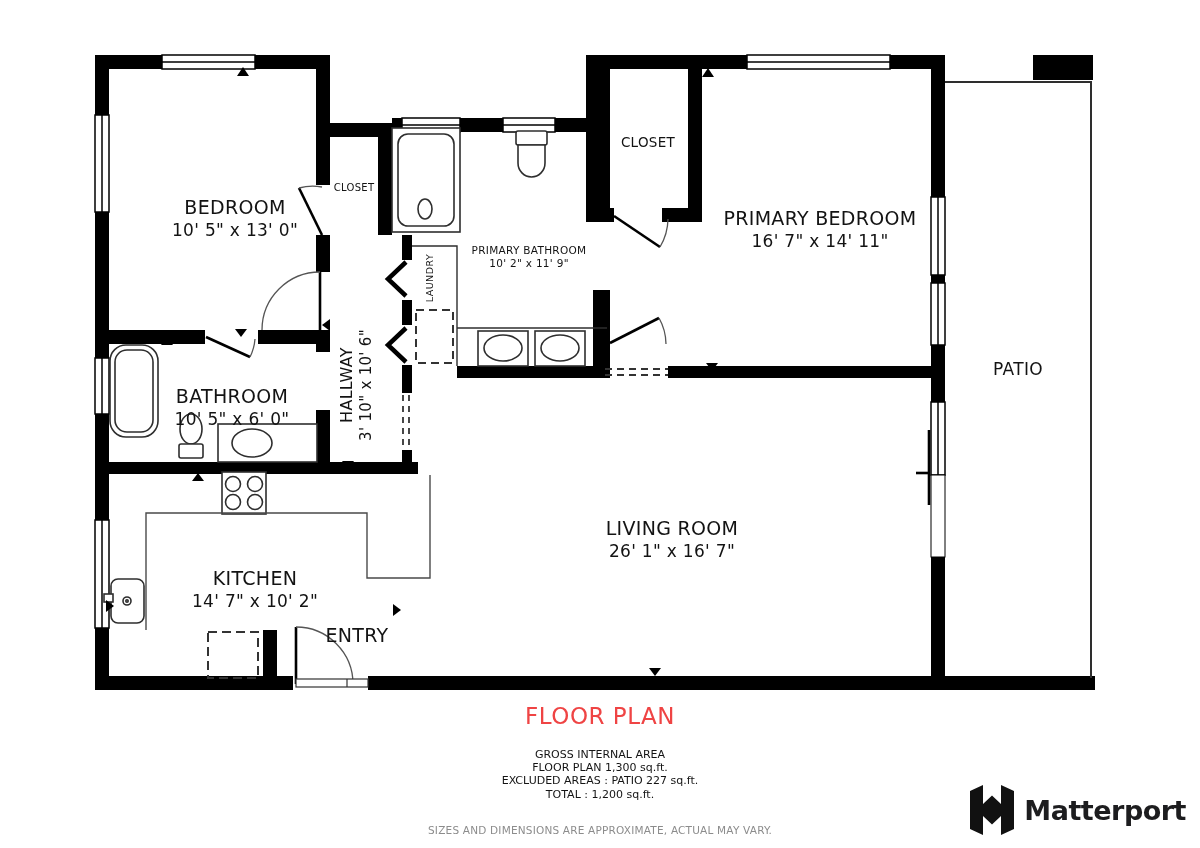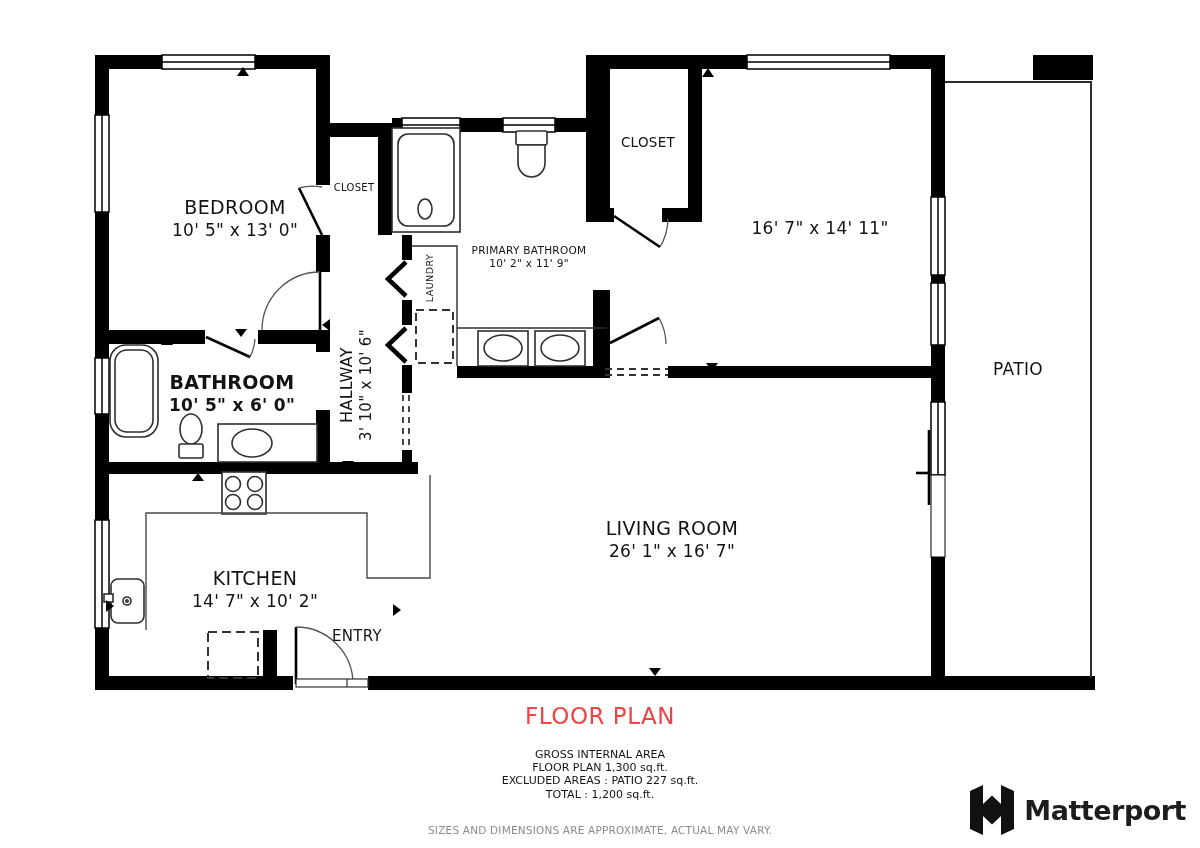--- a/index.html
+++ b/index.html
@@ -12,21 +12,21 @@
   .room-label .dm{display:block;}
   .lbl-big .nm{font-size:19px;}
   .lbl-big .dm{font-size:17px;}
   .lbl-bath .nm{font-size:19px;}
   .lbl-bath .dm{font-size:17px;}
   .lbl-pbath .nm{font-size:10.5px;}
   .lbl-pbath .dm{font-size:10.5px;}
   .lbl-closet-sm{font-size:10px;}
   .lbl-closet-lg{font-size:13.5px;}
   .lbl-patio{font-size:17px;}
-  .lbl-entry{font-size:15px;}
+  .lbl-entry{font-size:19px;}
   .rot{transform:translate(-50%,-50%) rotate(-90deg);}
   .lbl-hall .nm{font-size:16px;}
   .lbl-hall .dm{font-size:15px;}
   .lbl-laundry{font-size:9.5px;letter-spacing:.5px;}
   .plan-title{position:absolute;left:600px;top:716px;transform:translate(-50%,-50%);
               font-size:23px;letter-spacing:.5px;color:#ef4444;}
   .area-block{position:absolute;left:600px;top:748px;transform:translateX(-50%);
               text-align:center;font-size:11px;line-height:13.2px;color:#141414;}
   .disclaimer{position:absolute;left:600px;top:824px;transform:translateX(-50%);
               font-size:10.5px;color:#8c8c8c;letter-spacing:.2px;}
@@ -243,26 +243,27 @@
   <div class="room-label lbl-closet-sm" style="left:354px;top:188px;">CLOSET</div>
 
   <div class="room-label lbl-pbath" style="left:529px;top:257px;">
     <span class="nm">PRIMARY BATHROOM</span>
     <span class="dm">10' 2" x 11' 9"</span>
   </div>
 
   <div class="room-label lbl-closet-lg" style="left:648px;top:142px;">CLOSET</div>
 
   <div class="room-label lbl-big" style="left:820px;top:229px;">
+    <span class="nm">PRIMARY BEDROOM</span>
     <span class="dm">16' 7" x 14' 11"</span>
   </div>
 
   <div class="room-label lbl-patio" style="left:1018px;top:370px;text-align:center;">PATIO</div>
 
-  <div class="room-label lbl-bath" style="left:232px;top:393px;font-weight:bold;">
+  <div class="room-label lbl-bath" style="left:232px;top:407px;">
     <span class="nm">BATHROOM</span>
     <span class="dm">10' 5" x 6' 0"</span>
   </div>
 
   <div class="room-label rot lbl-hall" style="left:356px;top:385px;">
     <span class="nm">HALLWAY</span>
     <span class="dm">3' 10" x 10' 6"</span>
   </div>
 
   <div class="room-label rot lbl-laundry" style="left:430px;top:278px;">LAUNDRY</div>

